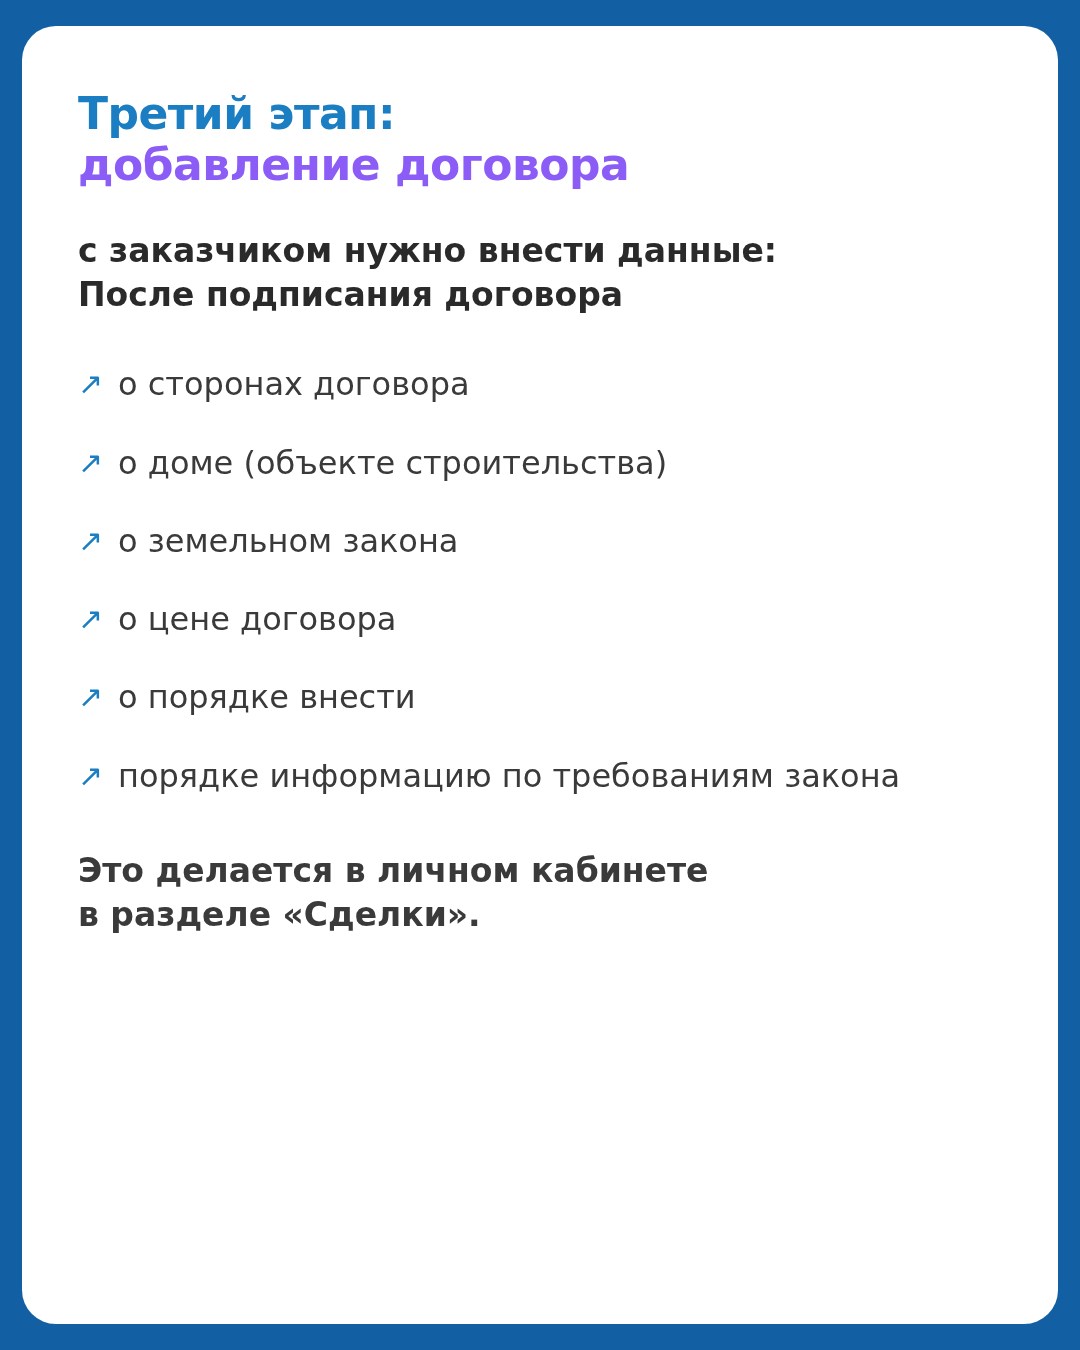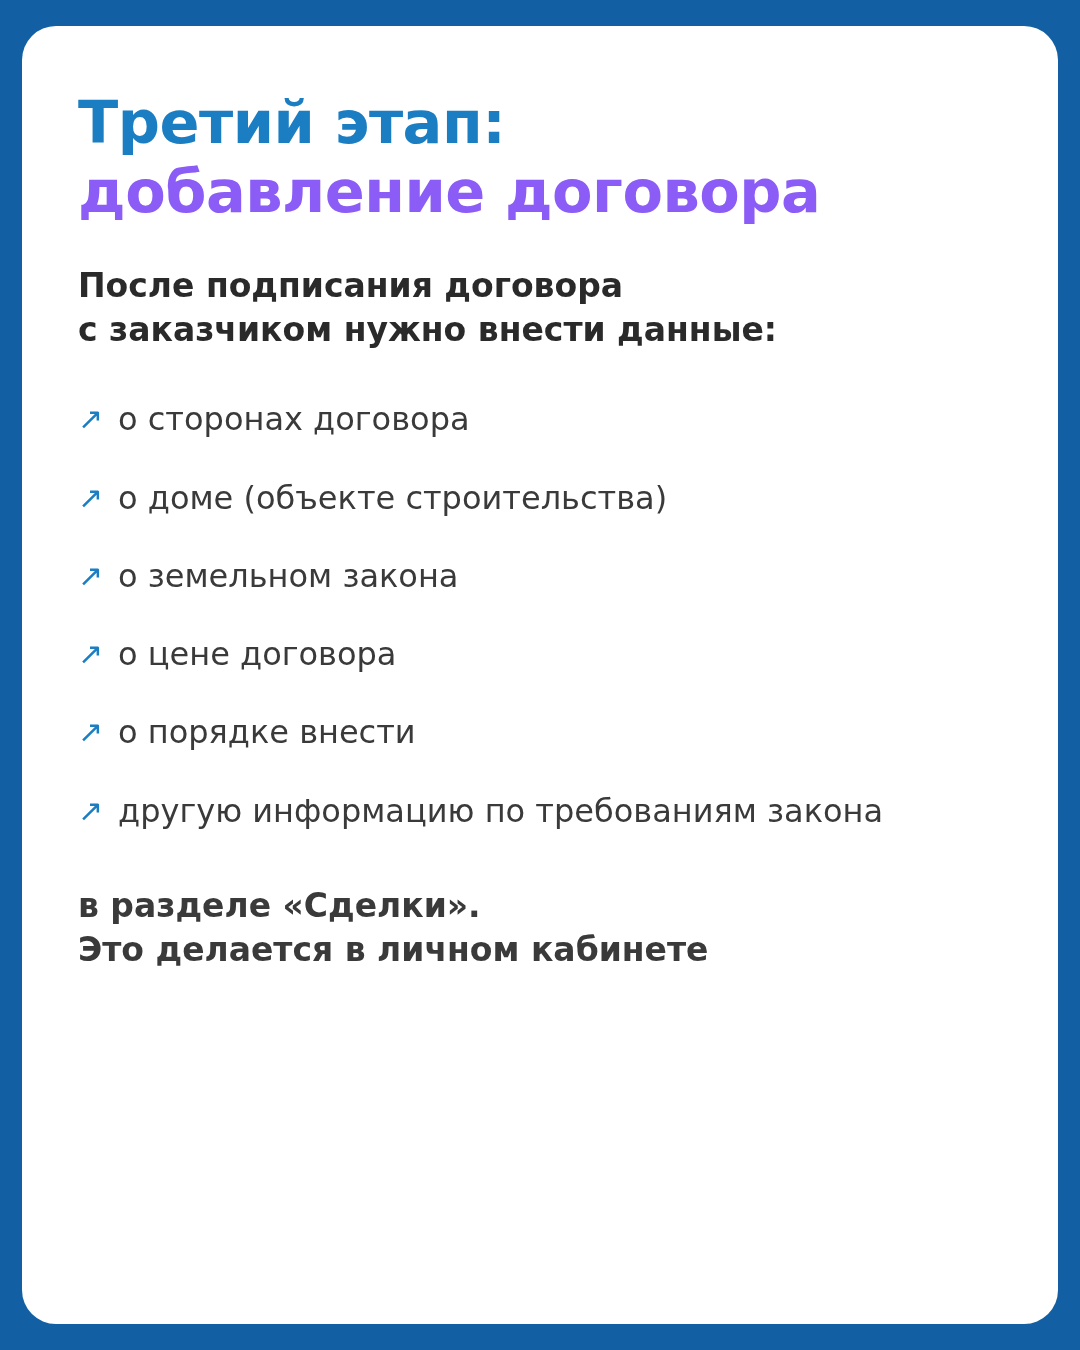--- a/index.html
+++ b/index.html
@@ -24,21 +24,21 @@
   .card {
     width: 100%;
     height: 100%;
     background: #ffffff;
     border-radius: 34px;
     box-sizing: border-box;
     padding: 62px 56px 40px 56px;
   }
   .title {
     margin: 0;
-    font-size: 59px;
+    font-size: 44px;
     line-height: 1.17;
     font-weight: bold;
     letter-spacing: -0.5px;
     color: #111111;
   }
   .title .accent {
     color: #1b7ec2;
     display: block;
   }
   .title .dark {
@@ -100,22 +100,22 @@
 
 <div class="slide">
   <div class="card">
 
     <h1 class="title">
       <span class="accent">Третий этап:</span>
       <span class="dark">добавление договора</span>
     </h1>
 
     <p class="lead">
+      <span class="lead-line">с заказчиком нужно внести данные:</span>
       <span class="lead-line">После подписания договора</span>
-      <span class="lead-line">с заказчиком нужно внести данные:</span>
     </p>
 
     <ul class="list">
       <li class="list-item">
         <span class="arrow-icon">↗</span>
         <span class="item-text">о сторонах договора</span>
       </li>
       <li class="list-item">
         <span class="arrow-icon">↗</span>
         <span class="item-text">о доме (объекте строительства)</span>
@@ -127,23 +127,23 @@
       <li class="list-item">
         <span class="arrow-icon">↗</span>
         <span class="item-text">о цене договора</span>
       </li>
       <li class="list-item">
         <span class="arrow-icon">↗</span>
         <span class="item-text">о порядке внести</span>
       </li>
       <li class="list-item">
         <span class="arrow-icon">↗</span>
-        <span class="item-text">другую информацию по требованиям закона</span>
+        <span class="item-text">порядке информацию по требованиям закона</span>
       </li>
     </ul>
 
     <p class="outro">
+      <span class="outro-line">Это делается в личном кабинете</span>
       <span class="outro-line">в разделе «Сделки».</span>
-      <span class="outro-line">Это делается в личном кабинете</span>
     </p>
 
   </div>
 </div>
 
 </body></html>

